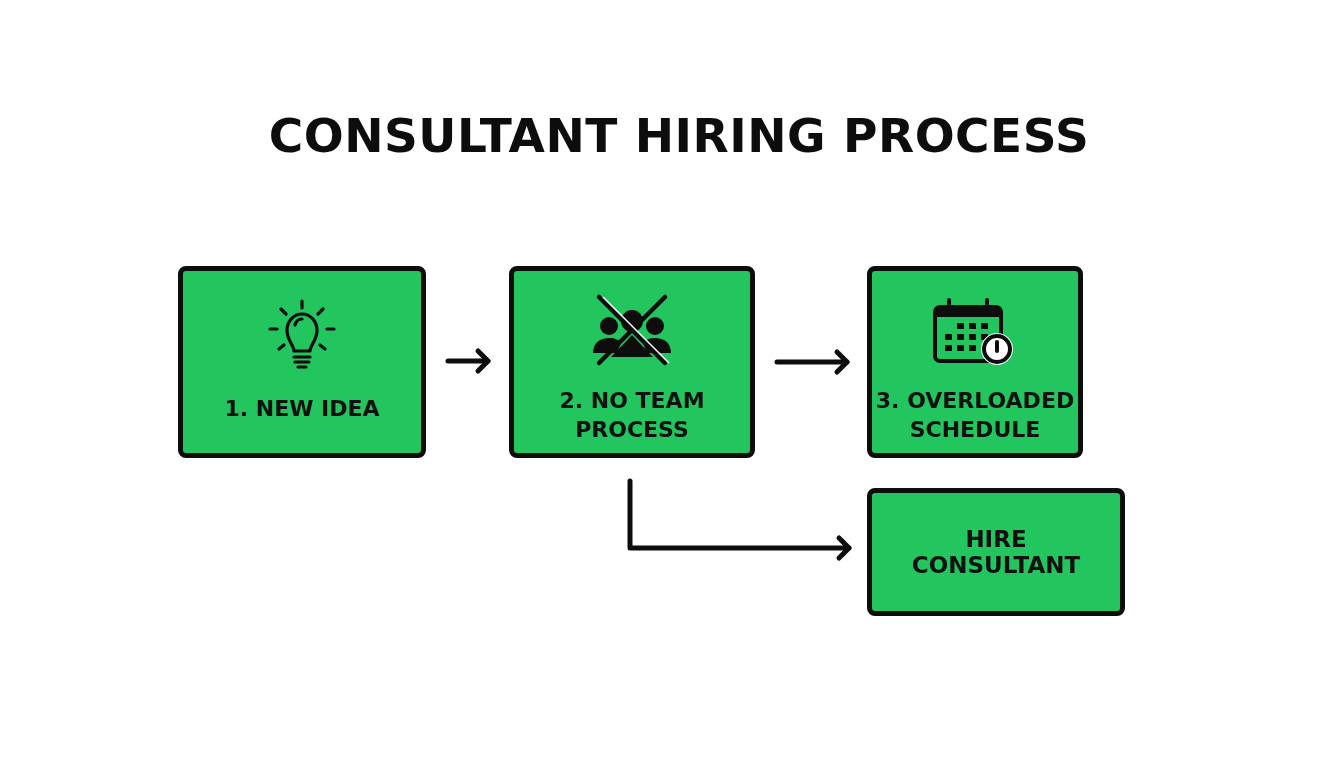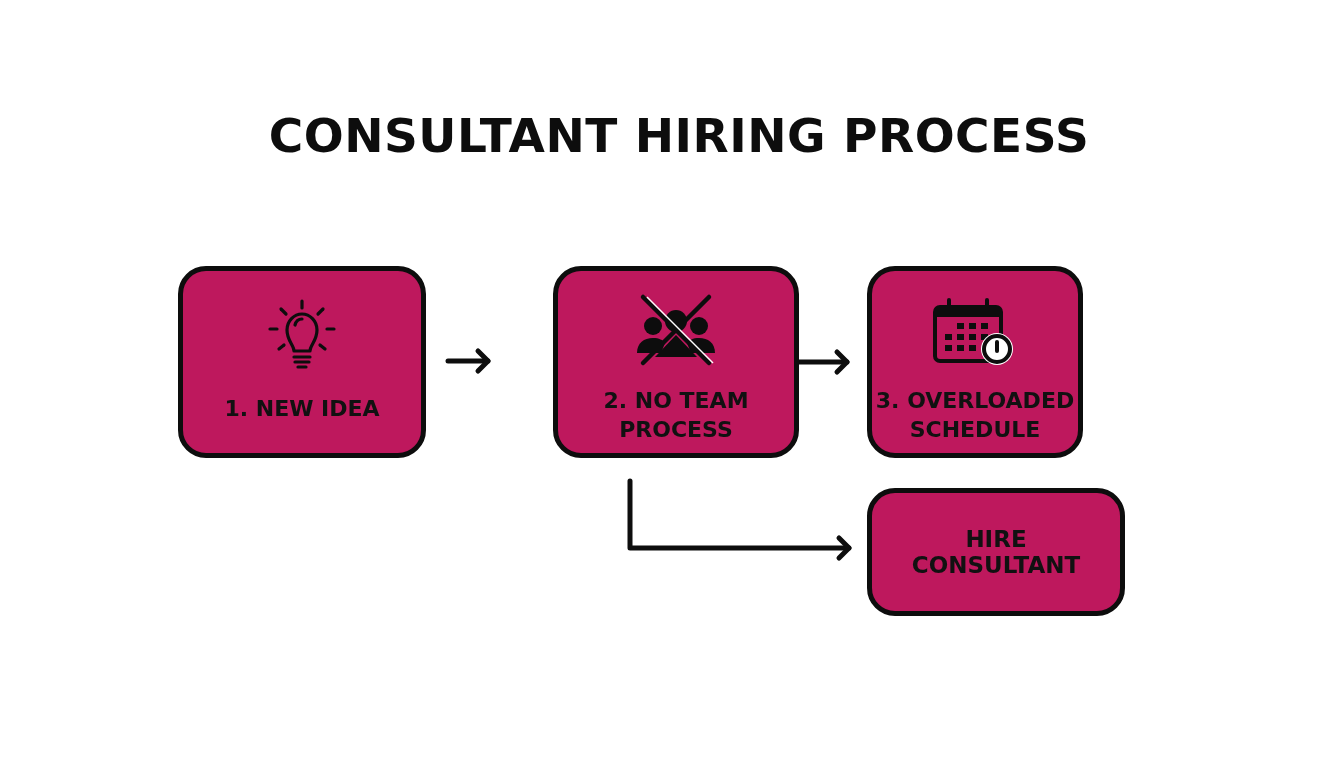--- a/index.html
+++ b/index.html
@@ -9,21 +9,21 @@
     font-family: "DejaVu Sans", "Liberation Sans", sans-serif;
     color: #111111;
   }
   .title {
     position: absolute; left: 0; width: 1310px; top: 108px;
     text-align: center; font-weight: bold; font-size: 47px;
     letter-spacing: 0.5px; color: #0d0d0d; margin-left: 24px;
   }
   .box {
     position: absolute; box-sizing: border-box;
-    border: 5px solid #0d0d0d; border-radius: 28px; background: #be185d;
+    border: 5px solid #0d0d0d; border-radius: 8px; background: #22c55e;
   }
   .box .label {
     position: absolute; left: 0; right: 0; text-align: center;
     font-weight: bold; font-size: 22px; line-height: 28px; color: #111;
   }
   .icon { position: absolute; left: 50%; transform: translateX(-50%); }
   svg.conn { position: absolute; left: 0; top: 0; }
 </style>
 </head>
 <body>
@@ -63,21 +63,21 @@
       <path d="M27,52 C27,46 20,42 20,31 C20,22 27,15 35,15 C43,15 50,22 50,31 C50,42 43,46 43,52 Z"></path>
       <path d="M28,26 C29,22 32,20 35,20"></path>
       <line x1="27" y1="58" x2="43" y2="58"></line>
       <line x1="28" y1="63" x2="42" y2="63"></line>
       <line x1="31" y1="68" x2="39" y2="68"></line>
     </g>
   </svg>
   <div class="label" style="top:124px;">1. NEW IDEA</div>
 </div>
 
-<div class="box" style="left:509px; top:266px; width:246px; height:192px;margin-left:44px;">
+<div class="box" style="left:509px; top:266px; width:246px; height:192px;">
   <svg class="icon" style="top:20px;" width="90" height="78" viewBox="0 0 90 78">
     <g fill="#0d0d0d">
       <circle cx="22" cy="35" r="9"></circle>
       <path d="M6,62 C6,52 13,47 22,47 C28,47 32,49 34,52 L30,62 Z"></path>
       <circle cx="68" cy="35" r="9"></circle>
       <path d="M84,62 C84,52 77,47 68,47 C62,47 58,49 56,52 L60,62 Z"></path>
       <circle cx="45" cy="30" r="11"></circle>
       <path d="M24,66 L45,44 L66,66 Z"></path>
     </g>
     <g stroke="#0d0d0d" stroke-width="4.5" stroke-linecap="round">

